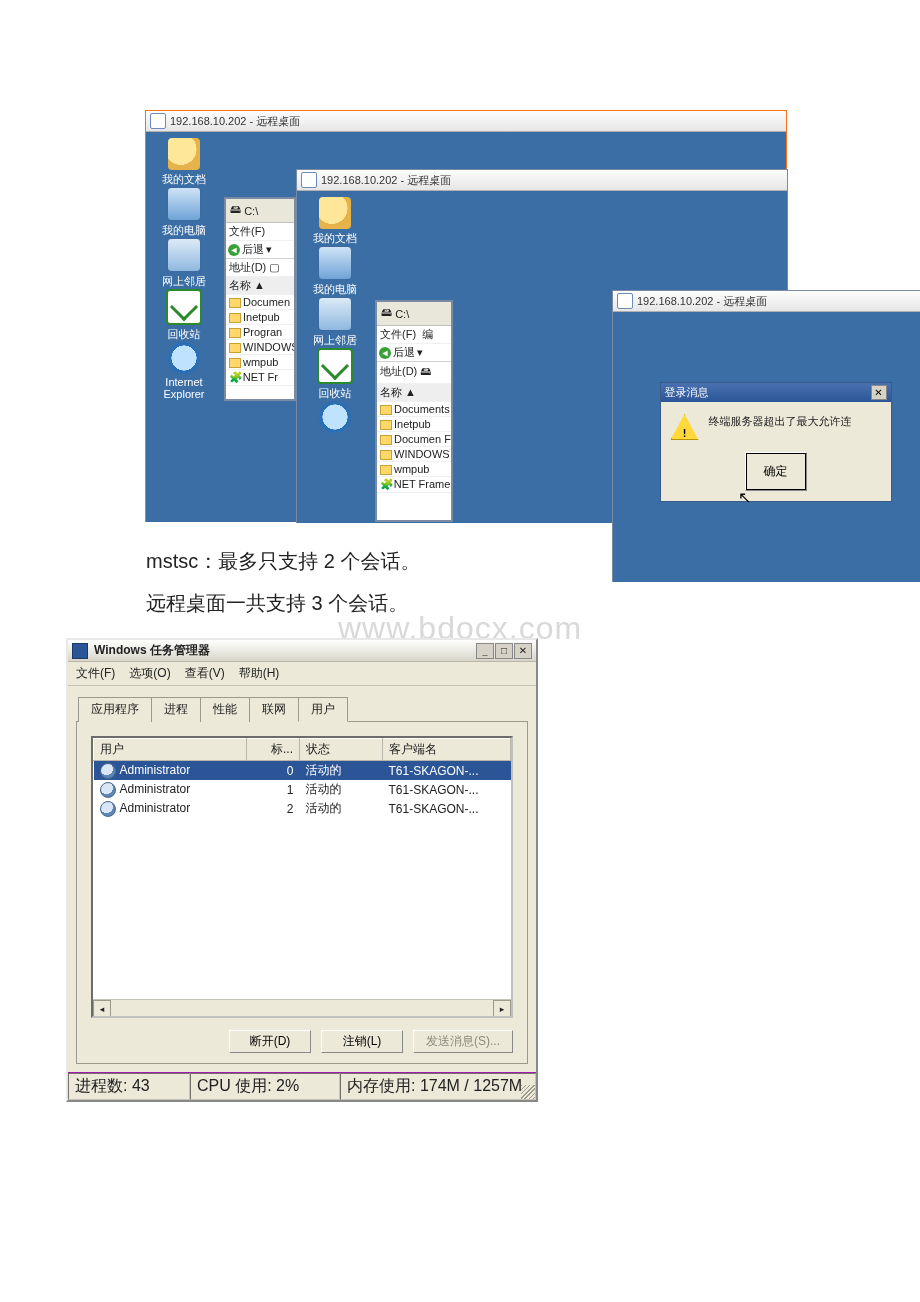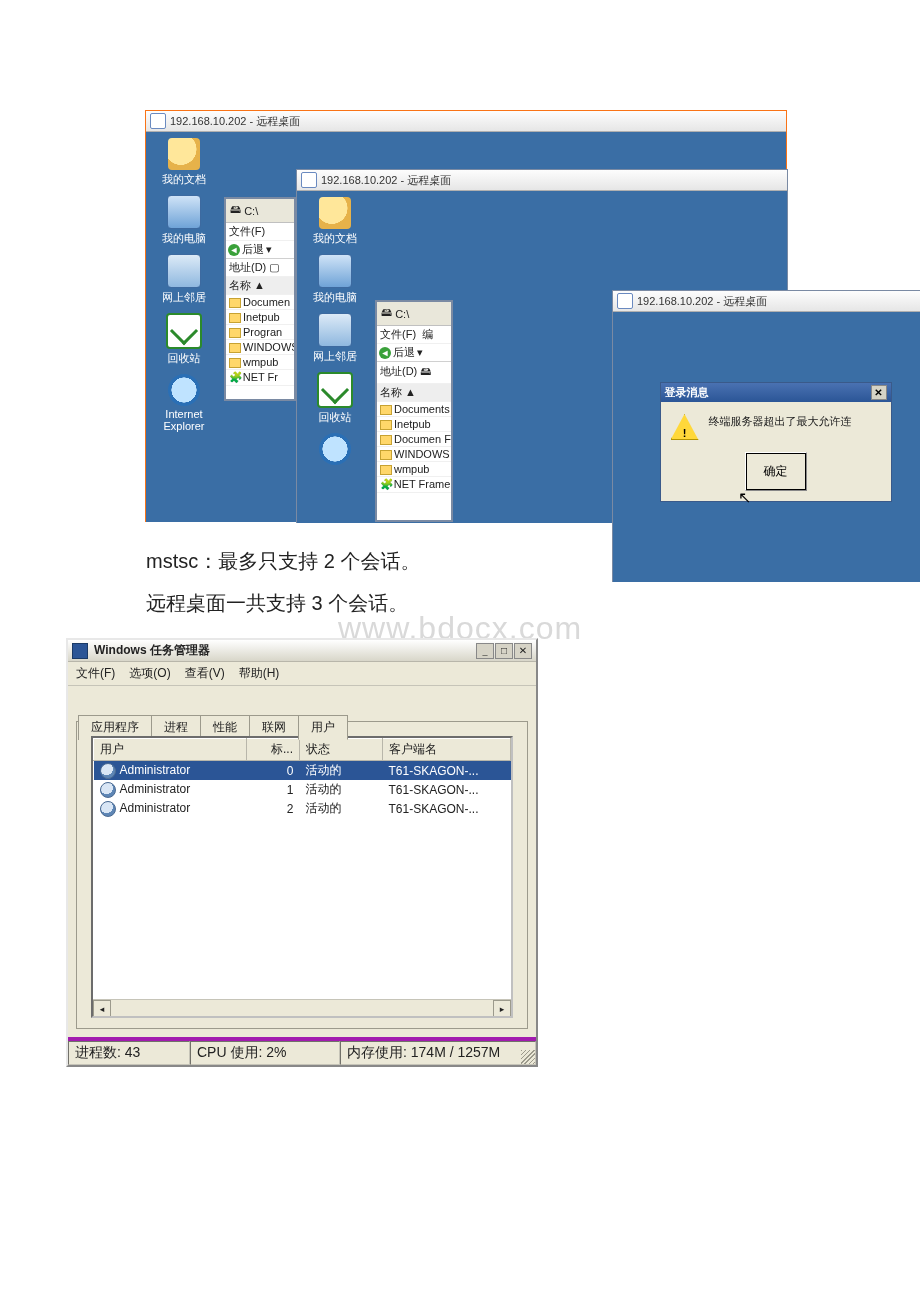--- a/index.html
+++ b/index.html
@@ -3,21 +3,21 @@
 <meta charset="utf-8">
 <style>
   body{margin:0;background:#fff;font-family:"Microsoft YaHei","SimSun",Arial,sans-serif;font-size:16px;color:#222}
   .page{width:920px;margin:0 auto;position:relative;padding:60px 0 120px}
   .wm{position:absolute;left:50%;top:610px;transform:translateX(-50%);font-size:32px;color:#d9d9d9;letter-spacing:1px;pointer-events:none;user-select:none;z-index:0}
   .shot{margin:50px 0 10px 145px;width:640px;position:relative;font-family:"SimSun","宋体",sans-serif;font-size:12px}
   .rdp-win{position:absolute;border:1px solid #7a8aa3;background:#ece9d8}
   .tb{height:20px;background:linear-gradient(#fdfdfd,#e6e6e6);border-bottom:1px solid #b0b0b0;display:flex;align-items:center;gap:4px;padding:0 4px;font-size:11px;color:#333}
   .tb .ico{width:14px;height:14px;border:1px solid #6a8ac0;background:#fff;border-radius:2px}
   .desk{background:#3a6ea5;height:100%;display:flex}
-  .icons{display:flex;flex-direction:column;gap:8px;padding:6px;align-items:center;width:64px}
+  .icons{display:flex;flex-direction:column;padding:6px;align-items:center;width:64px}
   .dicon{display:flex;flex-direction:column;align-items:center;gap:2px;color:#fff;font-size:11px;text-align:center}
   .dicon .gl{width:32px;height:32px;border-radius:4px}
   .gl.fld{background:radial-gradient(circle at 40% 35%,#ffe79a 0 55%,#e6b24a 56% 100%)}
   .gl.pc{background:linear-gradient(#cfe3f7,#6fa3d7);border:1px solid #3d6aa0}
   .gl.net{background:linear-gradient(#dceaf7,#8fb8df);border:1px solid #3d6aa0}
   .gl.rec{background:#fff;border:2px solid #2b8a2b;position:relative}
   .gl.rec::after{content:"";position:absolute;inset:6px;border:3px solid #2b8a2b;border-top:0;border-left:0;transform:rotate(45deg)}
   .gl.ie{background:radial-gradient(circle,#bfe3ff 0 55%,#2a6fb5 56% 100%);border-radius:50%}
   .expl{background:#fff;border:2px solid #7a8aa3;width:68px}
   .expl .hdr{background:#e9e7da;font-size:11px;padding:2px 4px;border-bottom:1px solid #c0c0c0;display:flex;align-items:center;gap:3px}
@@ -30,52 +30,52 @@
   .layer1 .desk{height:calc(100% - 20px)}
   .layer1 .expl{position:absolute;left:78px;top:86px;height:200px}
   
   .layer2{left:150px;top:58px;width:490px;height:352px}
   .layer2 .desk{height:calc(100% - 20px)}
   .layer2 .expl{position:absolute;left:78px;top:130px;height:218px;width:74px}
   
   .layer3{left:315px;top:120px;width:325px;height:290px}
   .layer3 .desk{height:calc(100% - 20px);justify-content:center;align-items:flex-start}
   .msgbox{margin-top:70px;background:#ece9d8;border:1px solid #3a5a8a;width:230px;font-size:11px}
-  .msgbox .mtb{background:linear-gradient(#4a72b2,#2b5596);color:#fff;display:flex;align-items:center;justify-content:space-between;padding:2px 4px;font-weight:bold}
+  .msgbox .mtb{background:linear-gradient(#4a72b2,#2b5596);color:#fff;display:flex;align-items:center;justify-content:space-between;padding:2px 4px;font-weight:normal}
   .msgbox .mtb .x{width:14px;height:13px;background:#d6d3c6;color:#000;border:1px solid #888;display:flex;align-items:center;justify-content:center;font-size:10px}
   .msgbox .body{display:flex;gap:10px;padding:12px 10px;align-items:flex-start}
   .warn{width:26px;height:24px;background:#ffd83a;border:1px solid #b59400;clip-path:polygon(50% 0,100% 100%,0 100%);display:flex;align-items:flex-end;justify-content:center;font-weight:bold;color:#000}
   .msgbox .btns{display:flex;justify-content:center;padding:0 0 10px}
   .wbtn{font-size:12px;padding:10px 18px;background:#ece9d8;border:1px solid #888;border-top-color:#fff;border-left-color:#fff;box-shadow:0 0 0 1px #000 inset}
   .cursor{position:absolute;left:125px;top:176px;font-size:16px;color:#000}
   .paras{margin:18px 0 10px 146px;width:640px;font-size:20px;line-height:2.1;position:relative;z-index:1}
   
   .tm{margin:14px 0 0 66px;width:468px;border:2px solid #888;border-top-color:#e8e8e8;border-left-color:#e8e8e8;background:#ece9d8;font-family:"SimSun","宋体",Tahoma,sans-serif;font-size:12px;position:relative;z-index:1}
   .tm .tmtb{display:flex;align-items:center;justify-content:space-between;background:linear-gradient(#fff,#d8d6c9);border-bottom:1px solid #b8b6aa;padding:2px 4px}
   .tm .tmtb .l{display:flex;align-items:center;gap:6px;font-weight:bold}
   .tm .tmtb .tmico{width:14px;height:14px;background:#2b5596;border:1px solid #1a3a66}
   .tm .tmtb .ctrls{display:flex;gap:1px}
   .tm .tmtb .c{width:16px;height:14px;background:#d6d3c6;border:1px solid #888;display:flex;align-items:center;justify-content:center;font-size:10px;font-family:Tahoma}
   .tm .menu{display:flex;gap:14px;padding:3px 8px;border-bottom:1px solid #c6c4b8}
   .tm .tabs{display:flex;padding:10px 8px 0 10px;gap:0}
-  .tm .tab{border:1px solid #9c9a8c;border-bottom:none;background:#ece9d8;padding:3px 12px;margin-right:-1px;position:relative;top:19px}
+  .tm .tab{border:1px solid #9c9a8c;border-bottom:none;background:#ece9d8;padding:3px 12px;margin-right:-1px;position:relative;top:1px}
   .tm .tab.active{background:#ece9d8;z-index:2;border-bottom:1px solid #ece9d8}
   .tm .tabbody{border:1px solid #9c9a8c;margin:0 8px 8px;background:#ece9d8;padding:14px 14px 10px}
   .tm .grid{background:#fff;border:2px inset #c0c0c0;height:278px;overflow:hidden;position:relative}
   .tm table{width:100%;border-collapse:collapse;font-size:12px}
   .tm th{background:#ece9d8;border:1px solid #b8b6aa;border-top:1px solid #fff;border-left:1px solid #fff;text-align:left;padding:2px 6px;font-weight:normal}
   .tm td{padding:1px 6px;white-space:nowrap}
   .tm tr.sel td{background:#2b5596;color:#fff}
   .usrico{display:inline-block;width:14px;height:14px;border-radius:50%;background:radial-gradient(circle at 40% 35%,#d9e6f5 0 50%,#5e86b5 51% 100%);vertical-align:middle;margin-right:4px;border:1px solid #4a6a92}
   .tm .hscroll{position:absolute;bottom:0;left:0;right:0;height:16px;background:#ece9d8;border-top:1px solid #c6c4b8;display:flex;justify-content:space-between}
   .tm .hscroll .ar{width:16px;height:16px;background:#ece9d8;border:1px solid #9c9a8c;display:flex;align-items:center;justify-content:center;font-size:9px}
   .tm .actbtns{display:flex;justify-content:flex-end;gap:10px;margin-top:12px}
   .tm .actbtns button{font-family:inherit;font-size:12px;padding:2px 12px;background:#ece9d8;border:1px solid #888;border-top-color:#fff;border-left-color:#fff;min-width:82px}
   .tm .actbtns button:disabled{color:#8a8a7e}
-  .tm .status{display:flex;border-top:4px solid #a21caf;font-size:14px}
+  .tm .status{display:flex;border-top:1px solid #a21caf;font-size:16px}
   .tm .status>div{border:1px inset #c6c4b8;padding:2px 6px}
   .tm .status .s1{flex:0 0 108px}
   .tm .status .s2{flex:0 0 136px}
   .tm .status .s3{flex:1}
   .tm .grip{position:absolute;right:1px;bottom:1px;width:14px;height:14px;background:repeating-linear-gradient(135deg,#9c9a8c 0 1px,transparent 1px 3px)}
 </style>
 </head>
 <body>
 <div class="page">
 <div class="wm">www.bdocx.com</div>
@@ -260,20 +260,25 @@
             <td>活动的</td>
             <td>T61-SKAGON-...</td>
           </tr>
         </tbody>
       </table>
       <div class="hscroll">
         <span class="ar">◂</span>
         <span class="ar">▸</span>
       </div>
     </div>
+    <div class="actbtns">
+      <button>断开(D)</button>
+      <button>注销(L)</button>
+      <button disabled="">发送消息(S)...</button>
+    </div>
   </div>
   <div class="status">
     <div class="s1">进程数: 43</div>
     <div class="s2">CPU 使用: 2%</div>
     <div class="s3">内存使用: 174M / 1257M</div>
   </div>
   <div class="grip"></div>
 </div>
 
 </div>

